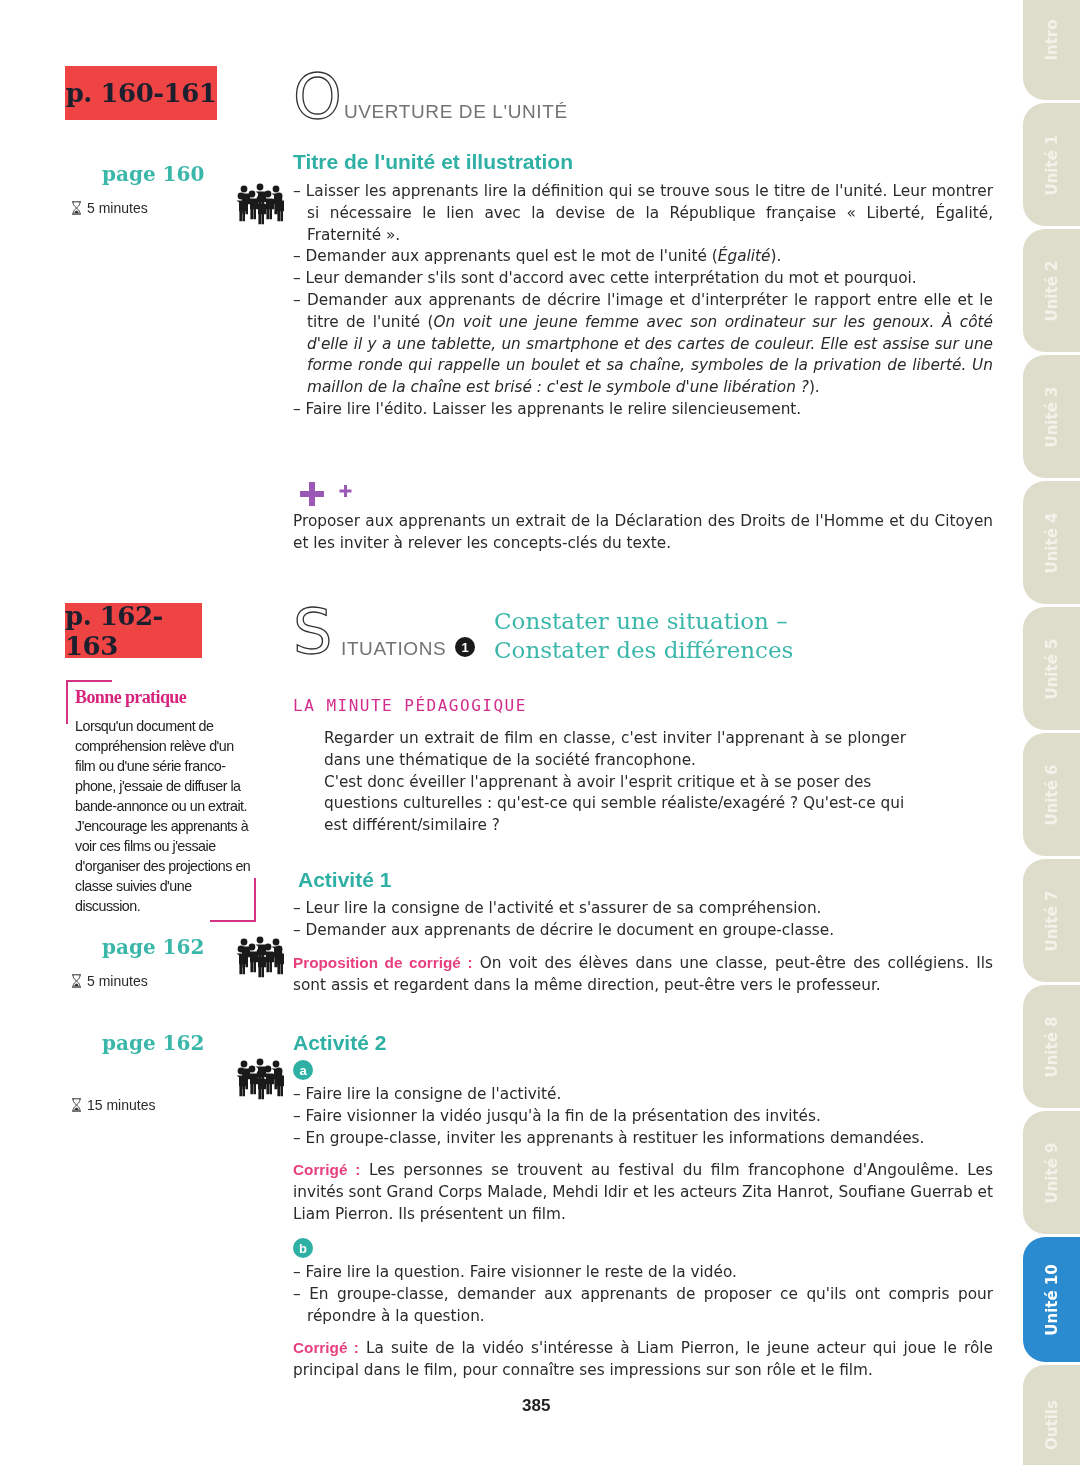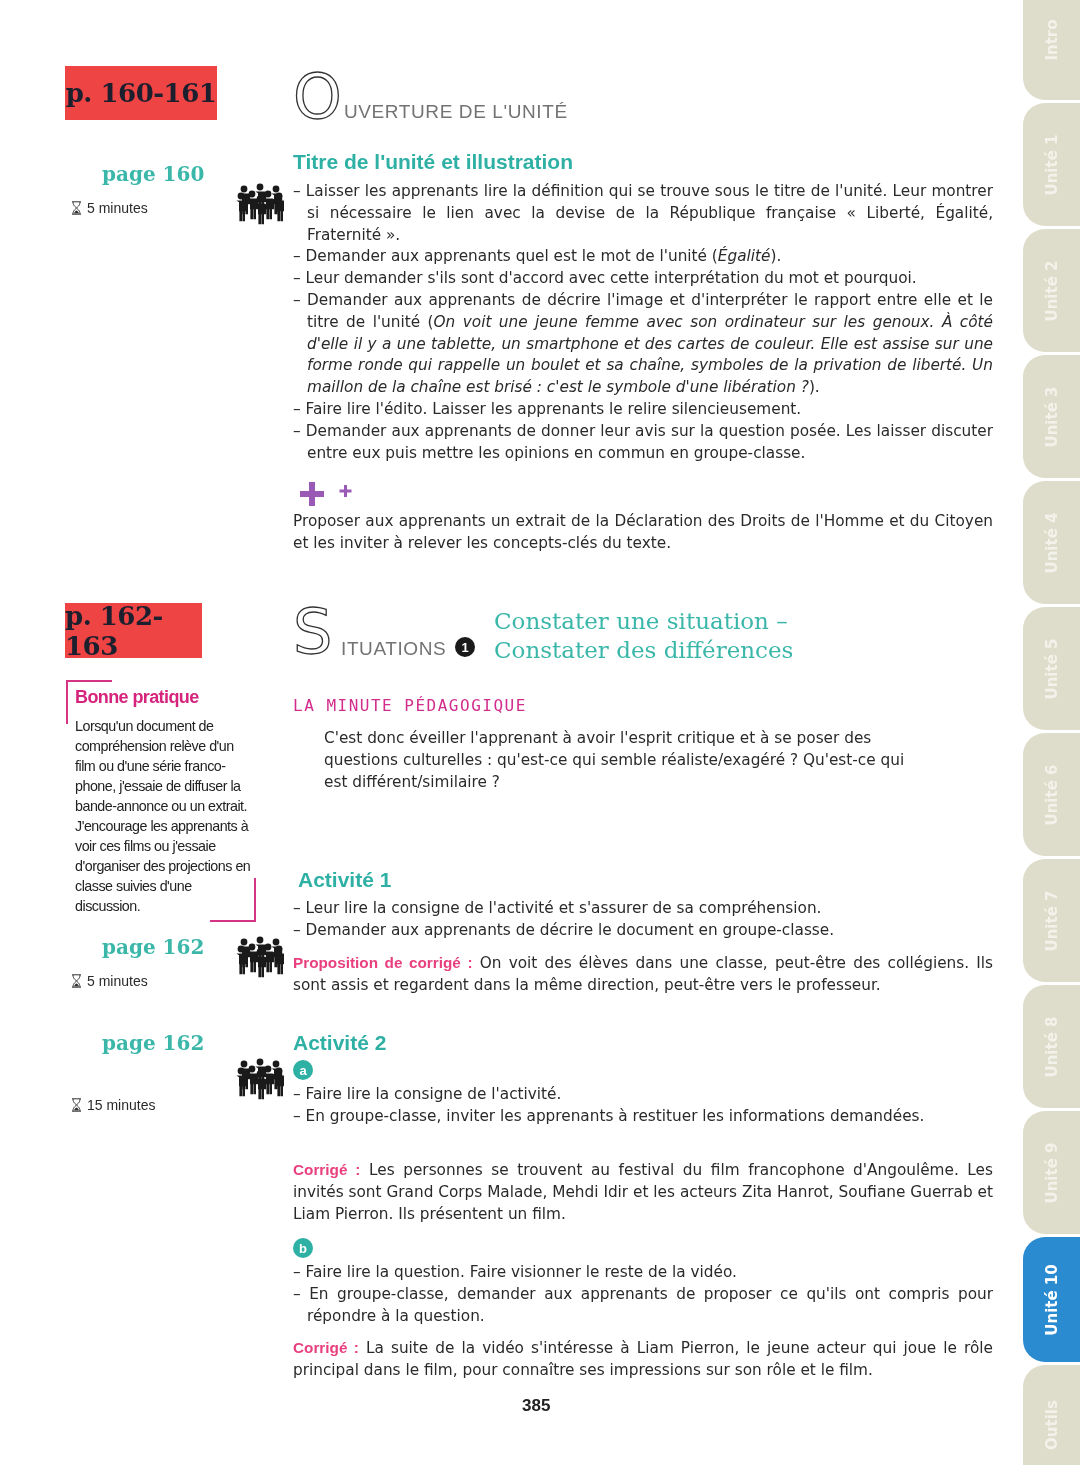--- a/index.html
+++ b/index.html
@@ -46,21 +46,21 @@
 
   .letter-badge {
     position: absolute; left: 293px; width: 20px; height: 20px; border-radius: 50%; background: #2fb0a4; color: #fff;
     font-size: 13px; font-weight: bold; display: flex; align-items: center; justify-content: center;
   }
 
   
   .bp-box { position: absolute; left: 66px; top: 680px; width: 190px; height: 242px; }
   .bp-corner-tl { position: absolute; left: 0; top: 0; width: 46px; height: 44px; border-left: 2px solid #d63384; border-top: 2px solid #d63384; }
   .bp-corner-br { position: absolute; right: 0; bottom: 0; width: 46px; height: 44px; border-right: 2px solid #d63384; border-bottom: 2px solid #d63384; }
-  .bp-title { position: absolute; left: 9px; top: 7px; font-family: Liberation Sans, sans-serif; font-size: 18px; font-weight: bold; color: #d6247c; letter-spacing: -0.6px; }
+  .bp-title { position: absolute; left: 9px; top: 7px; font-family: Liberation Serif, serif; font-size: 18px; font-weight: bold; color: #d6247c; letter-spacing: -0.6px; }
   .bp-text { position: absolute; left: 9px; top: 36px; width: 176px; font-family: "Liberation Sans Narrow", "Liberation Sans", sans-serif; font-size: 14.3px; line-height: 20px; color: #222; letter-spacing: -0.5px; }
 
   .page-number { position: absolute; left: 522px; top: 1396px; font-family: "Liberation Sans", sans-serif; font-weight: bold; font-size: 17px; color: #222; }
 
   
   .tabs { position: absolute; left: 1023px; top: 0; width: 57px; height: 1465px; }
   .tab {
     position: absolute; left: 0; width: 57px; background: #dedcca; border-radius: 22px 0 0 22px;
     display: flex; align-items: center; justify-content: center;
   }
@@ -116,21 +116,20 @@
   </svg>
 
 <div class="sub-title" style="left:293px; top:150px;">Titre de l'unité et illustration</div>
 
 <div class="body-text" style="top:181px;">
   <span class="li">Laisser les apprenants lire la définition qui se trouve sous le titre de l'unité. Leur montrer si nécessaire le lien avec la devise de la République française « Liberté, Égalité, Fraternité ».</span>
   <span class="li"><span>Demander aux apprenants quel est le mot de l'unité (</span><span class="it">Égalité</span><span>).</span></span>
   <span class="li">Leur demander s'ils sont d'accord avec cette interprétation du mot et pourquoi.</span>
   <span class="li"><span>Demander aux apprenants de décrire l'image et d'interpréter le rapport entre elle et le titre de l'unité (</span><span class="it">On voit une jeune femme avec son ordinateur sur les genoux. À côté d'elle il y a une tablette, un smartphone et des cartes de couleur. Elle est assise sur une forme ronde qui rappelle un boulet et sa chaîne, symboles de la privation de liberté. Un maillon de la chaîne est brisé : c'est le symbole d'une libération ?</span><span>).</span></span>
   <span class="li">Faire lire l'édito. Laisser les apprenants le relire silencieusement.</span>
-  <span class="li">Demander aux apprenants de donner leur avis sur la question posée. Les laisser discuter entre eux puis mettre les opinions en commun en groupe-classe.</span>
 </div>
 
 <svg class="plus-icon" style="left:300px; top:482px;" width="56" height="24">
   <path d="M9,0 h6 v9 h9 v6 h-9 v9 h-6 v-9 h-9 v-6 h9 z" fill="#9b59b6"></path>
   <path d="M44,3 h3 v4.5 h4.5 v3 h-4.5 v4.5 h-3 v-4.5 h-4.5 v-3 h4.5 z" fill="#9b59b6"></path>
 </svg>
 
 <div class="body-text" style="top:511px;">
   <span class="para">Proposer aux apprenants un extrait de la Déclaration des Droits de l'Homme et du Citoyen et les inviter à relever les concepts-clés du texte.</span>
 </div>
@@ -140,20 +139,21 @@
 <div class="big-initial" style="left:293px; top:601px;">S</div>
 <div class="section-rest" style="left:341px; top:638px;">ITUATIONS</div>
 <div class="num-circle" style="left:455px; top:637px;">1</div>
 <div class="situation-title" style="top:607px;">
   <div>Constater une situation  –</div>
   <div>Constater des différences</div>
 </div>
 
 <div class="minute-title">LA MINUTE PÉDAGOGIQUE</div>
 <div class="body-text" style="left:324px; width:582px; top:728px;">
+  <span class="para">Regarder un extrait de film en classe, c'est inviter l'apprenant à se plonger dans une thématique de la société francophone.</span>
   <span class="para" style="text-align:left;">C'est donc éveiller l'apprenant à avoir l'esprit critique et à se poser des questions culturelles : qu'est-ce qui semble réaliste/exagéré ? Qu'est-ce qui est différent/similaire ?</span>
 </div>
 
 <div class="bp-box">
   <div class="bp-corner-tl"></div>
   <div class="bp-corner-br"></div>
   <div class="bp-title">Bonne pratique</div>
   <div class="bp-text">Lorsqu'un document de compréhension relève d'un film ou d'une série franco-phone, j'essaie de diffuser la bande-annonce ou un extrait. J'encourage les apprenants à voir ces films ou j'essaie d'organiser des projections en classe suivies d'une discussion.</div>
 </div>
 
@@ -185,20 +185,21 @@
     </svg>
   <span>15 minutes</span>
 </div>
 <svg class="group-icon" style="top:1058px;">
     <use href="#group"></use>
   </svg>
 
 <div class="letter-badge" style="top:1060px;">a</div>
 <div class="body-text" style="top:1084px;">
   <span class="li">Faire lire la consigne de l'activité.</span>
+  <span class="li">Faire visionner la vidéo jusqu'à la fin de la présentation des invités.</span>
   <span class="li">En groupe-classe, inviter les apprenants à restituer les informations demandées.</span>
 </div>
 <div class="body-text" style="top:1159px;">
   <span class="para"><span class="pink-label">Corrigé :</span><span> Les personnes se trouvent au festival du film francophone d'Angoulême. Les invités sont Grand Corps Malade, Mehdi Idir et les acteurs Zita Hanrot, Soufiane Guerrab et Liam Pierron. Ils présentent un film.</span></span>
 </div>
 
 <div class="letter-badge" style="top:1238px;">b</div>
 <div class="body-text" style="top:1262px;">
   <span class="li">Faire lire la question. Faire visionner le reste de la vidéo.</span>
   <span class="li">En groupe-classe, demander aux apprenants de proposer ce qu'ils ont compris pour répondre à la question.</span>

